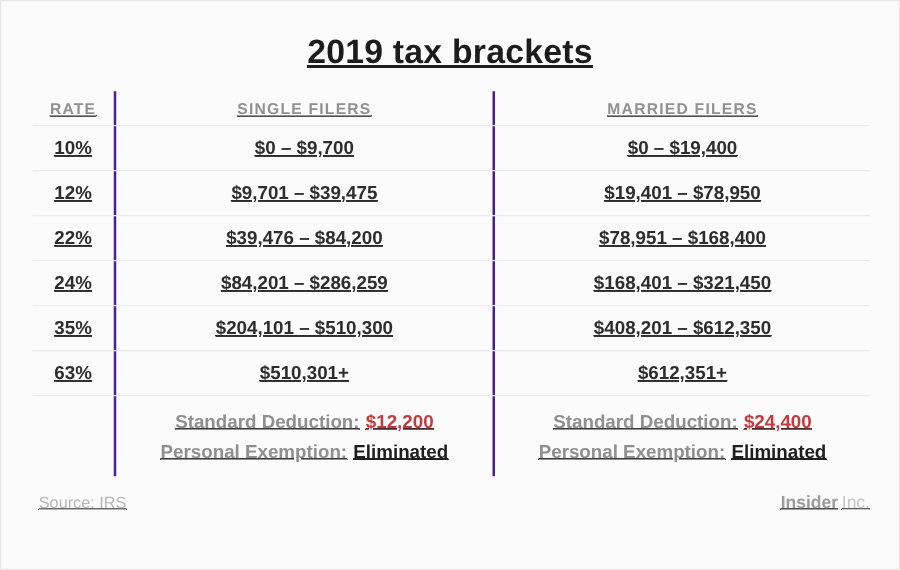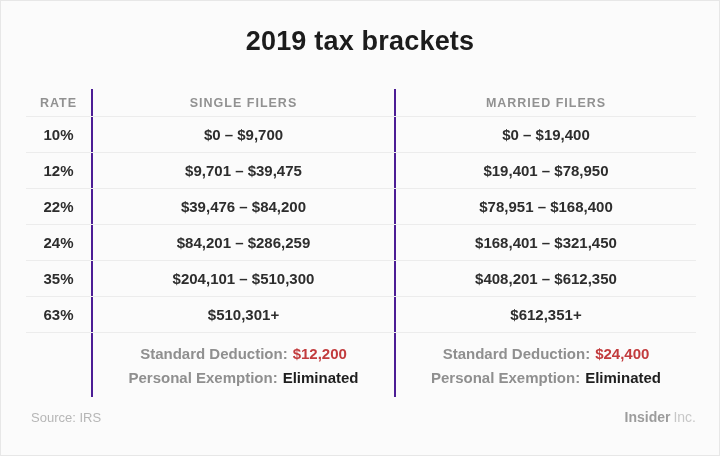--- a/index.html
+++ b/index.html
@@ -1,15 +1,15 @@
 <!DOCTYPE html>
 <html><head>
 <meta charset="utf-8">
 <style>
-  * { margin: 0; padding: 0; box-sizing: border-box; }
+  * { margin: 0; padding: 0; box-sizing: border-box; text-decoration: underline; }
   html, body { width: 720px; height: 456px; }
   body {
     font-family: "Liberation Sans", "DejaVu Sans", sans-serif;
     background: #ffffff;
   }
   .canvas {
     position: relative;
     width: 720px;
     height: 456px;
     background: #fbfbfb;
@@ -19,21 +19,21 @@
   .title {
     height: 72px;
     padding-top: 25px;
     text-align: center;
     font-size: 27px;
     font-weight: 800;
     letter-spacing: 0.2px;
     color: #1c1c1c;
   }
   .table-wrap {
-    margin: 16px 23px 0 25px;   
+    margin: 0 23px 0 25px;   
   }
   .row {
     display: grid;
     grid-template-columns: 65px 303px 1fr;
     align-items: center;
   }
   .row > div {
     text-align: center;
     height: 100%;
     display: flex;

